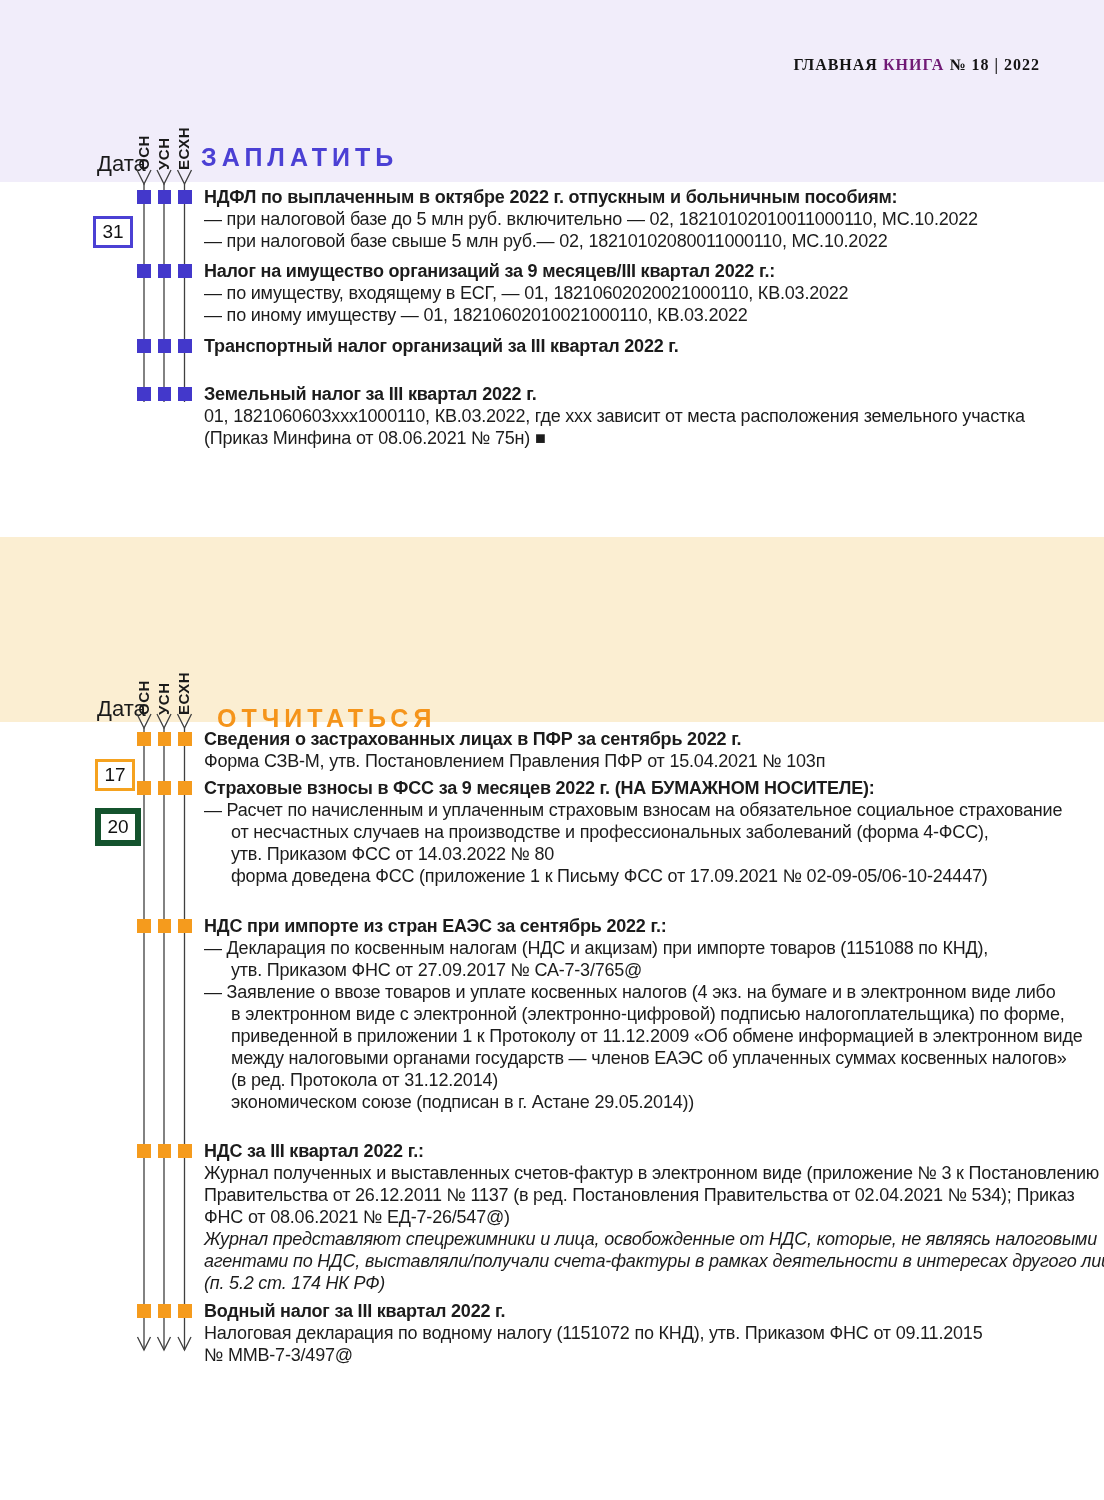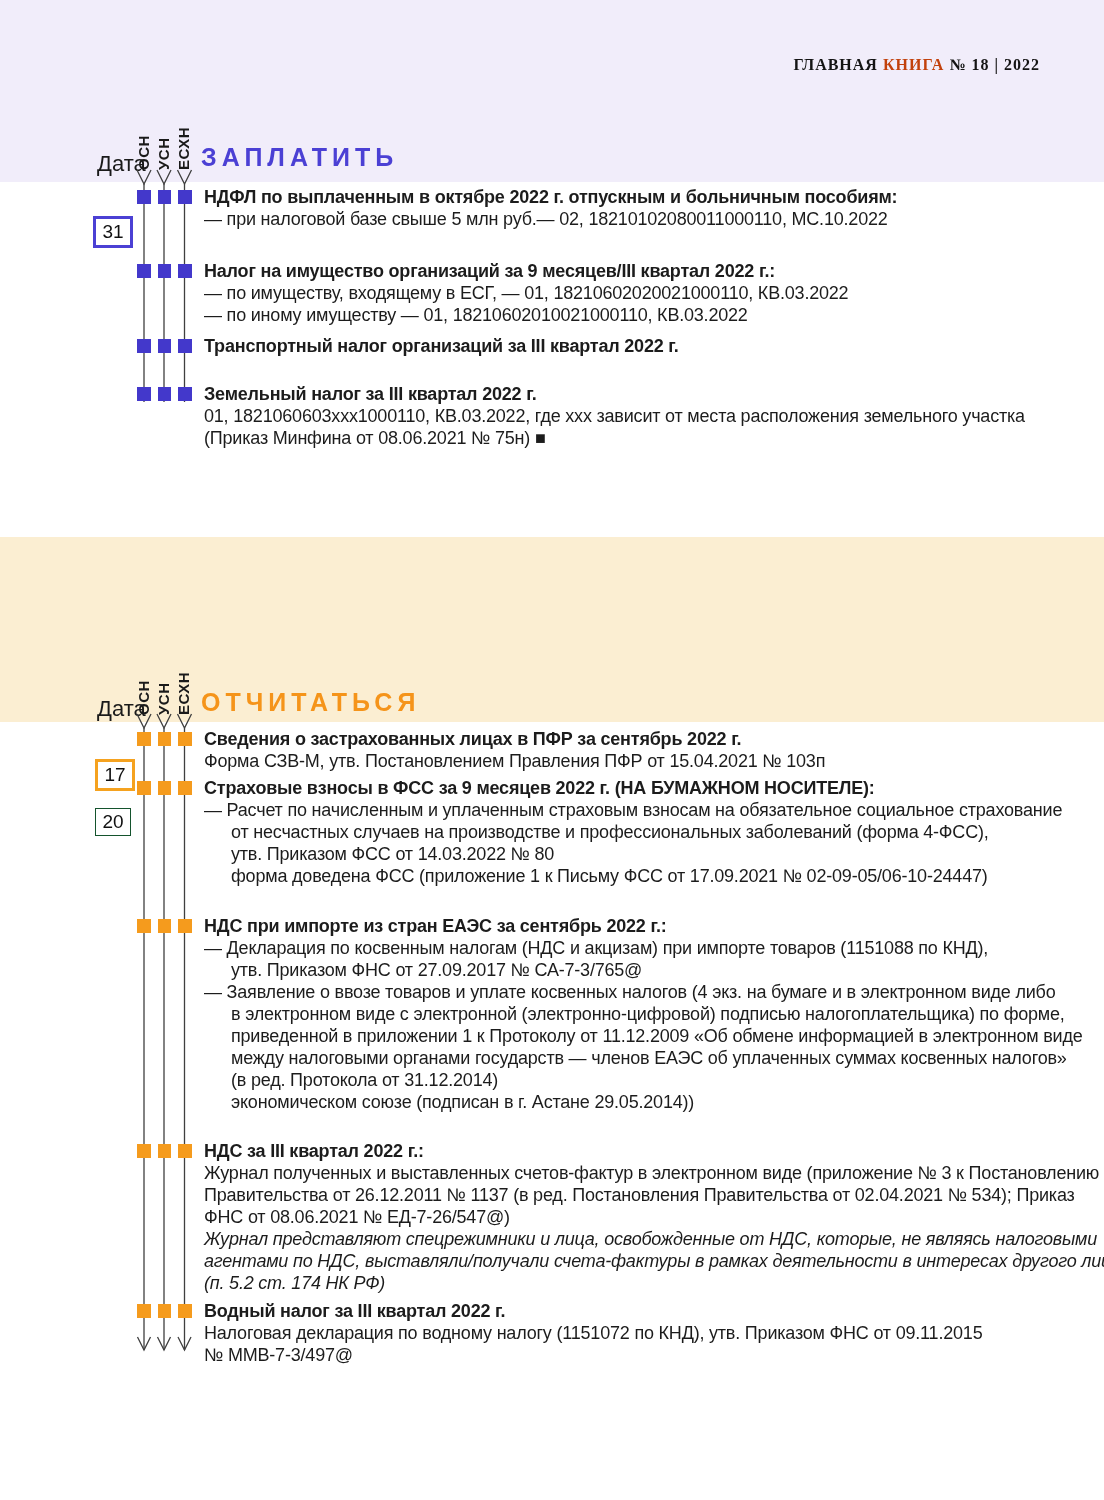--- a/index.html
+++ b/index.html
@@ -9,21 +9,21 @@
   }
   .band{position:absolute;left:0;width:1104px;}
   .band-lavender{top:0;height:182px;background:#f1edfa;}
   .band-cream{top:537px;height:185px;background:#fbeed2;}
 
   .masthead{
     position:absolute;top:56px;right:64px;
     font-family:"Liberation Serif",serif;font-weight:bold;
     font-size:16px;letter-spacing:1px;color:#141414;white-space:nowrap;
   }
-  .masthead .accent{color:#c2410c;}
+  .masthead .accent{color:#701a75;}
   .masthead span{margin-left:5px;}
   .masthead span:first-child{margin-left:0;}
 
   .sec-title{
     position:absolute;left:201px;font-weight:bold;font-size:25px;
     letter-spacing:5px;white-space:nowrap;
   }
   .sec-title.pay{top:143px;color:#4b40d4;}
   .sec-title.report{top:688px;color:#f5941a;}
 
@@ -46,21 +46,21 @@
   .tl{position:absolute;}
   .tl line,.tl polyline{stroke:#3f3f3f;stroke-width:1.3;fill:none;}
 
   .datebox{
     position:absolute;width:34px;height:26px;background:#fff;
     display:flex;align-items:center;justify-content:center;
     font-size:19px;color:#111;margin-top:33px;
   }
   .datebox.purple{border:3px solid #4b40d4;left:93px;top:183px;}
   .datebox.o17{border:3px solid #f5a21f;left:95px;top:726px;}
-  .datebox.o20{border:1px solid #14532d;left:95px;top:775px;}
+  .datebox.o20{border:6px solid #14532d;left:95px;top:775px;}
 
   .marks{position:absolute;left:137px;display:flex;gap:7px;}
   .sq{width:13.5px;height:13.5px;display:inline-block;}
   .marks.purple .sq{background:#4338cb;}
   .marks.orange .sq{background:#f59b1d;}
 
   .entry{position:absolute;left:204px;width:860px;}
   .t{font-weight:bold;font-size:18px;line-height:22px;letter-spacing:-.2px;white-space:nowrap;}
   .ln{font-size:18px;line-height:22px;letter-spacing:-.2px;white-space:nowrap;}
   .cont{padding-left:27px;}
@@ -111,41 +111,42 @@
     <span class="sq"></span>
 </div>
 <div class="marks purple" style="top:387px">
   <span class="sq"></span>
     <span class="sq"></span>
     <span class="sq"></span>
 </div>
 
 <div class="entry" style="top:186px">
   <div class="t">НДФЛ по выплаченным в октябре 2022 г. отпускным и больничным пособиям:</div>
+  <div class="ln">—  при налоговой базе до 5 млн руб. включительно — 02, 18210102010011000110, МС.10.2022</div>
   <div class="ln">—  при налоговой базе свыше 5 млн руб.— 02, 18210102080011000110, МС.10.2022</div>
 </div>
 <div class="entry" style="top:260px">
   <div class="t">Налог на имущество организаций за 9 месяцев/III квартал 2022 г.:</div>
   <div class="ln">—  по имуществу, входящему в ЕСГ, — 01, 18210602020021000110, КВ.03.2022</div>
   <div class="ln">—  по иному имуществу — 01, 18210602010021000110, КВ.03.2022</div>
 </div>
 <div class="entry" style="top:335px">
   <div class="t">Транспортный налог организаций за III квартал 2022 г.</div>
 </div>
 <div class="entry" style="top:383px">
   <div class="t">Земельный налог за III квартал 2022 г.</div>
   <div class="ln">01, 1821060603ххх1000110, КВ.03.2022, где ххх зависит от места расположения земельного участка</div>
   <div class="ln">(Приказ Минфина от 08.06.2021 № 75н) ■</div>
 </div>
 
 <div class="date-label s2">Дата</div>
 <div class="rot r1 s2">ОСН</div>
 <div class="rot r2 s2">УСН</div>
 <div class="rot r3 s2">ЕСХН</div>
-<h2 class="sec-title report" style="margin:0">ОТЧИТАТЬСЯ</h2>
+<h2 class="sec-title report" style="margin:16px">ОТЧИТАТЬСЯ</h2>
 
 <svg class="tl" style="left:130px;top:700px" width="70" height="660">
   <g>
     <polyline points="7,14 14,28 21,14"></polyline>
     <polyline points="27,14 34,28 41,14"></polyline>
     <polyline points="47.5,14 54.5,28 61.5,14"></polyline>
   </g>
   <line x1="14" y1="28" x2="14" y2="650"></line>
   <line x1="34" y1="28" x2="34" y2="650"></line>
   <line x1="54.5" y1="28" x2="54.5" y2="650"></line>

